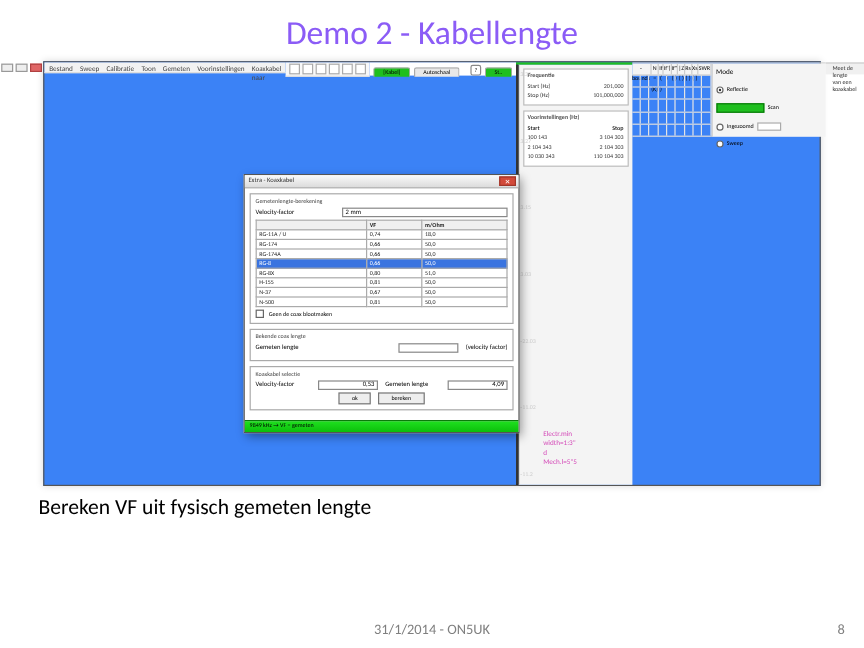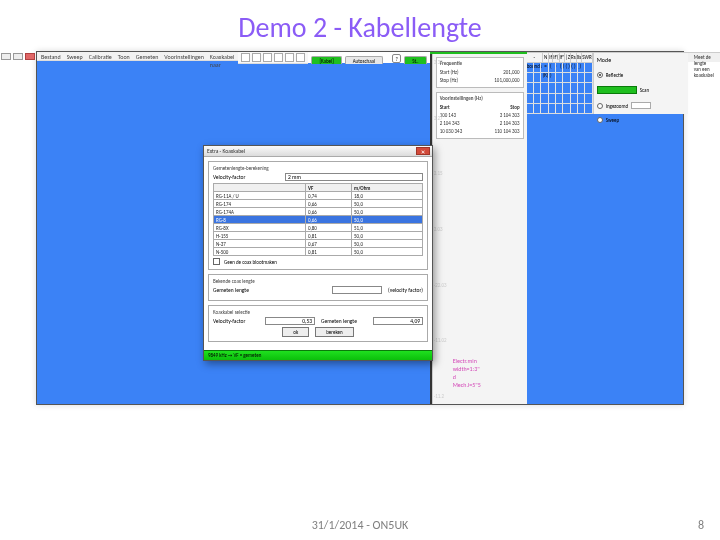--- a/index.html
+++ b/index.html
@@ -549,16 +549,17 @@
           <div class="dlg-btn">ok</div>
           <div class="dlg-btn">bereken</div>
         </div>
       </div>
     </div>
     <div class="dlg-status">9849 kHz → VF = gemeten</div>
   </div>
 </div>
 
 <div class="bullets">
+  <div>Bereken VF uit fysisch gemeten lengte</div>
 </div>
 
 <div class="footer">31/1/2014 - ON5UK</div>
 <div class="page-num">8</div>
 
 </body></html>

